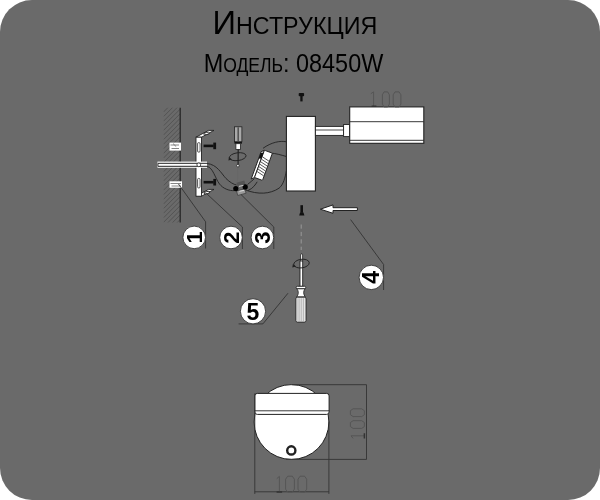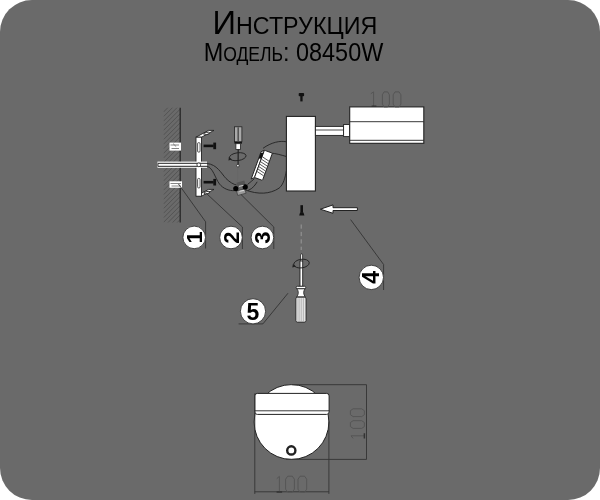--- a/index.html
+++ b/index.html
@@ -8,21 +8,21 @@
   .t1{position:absolute;top:0;left:0;width:600px;text-align:center;white-space:nowrap;}
   svg{position:absolute;top:0;left:0;}
   text{font-family:"Liberation Sans",sans-serif;}
 </style>
 </head>
 <body>
 <div id="page">
 
 <div class="t1" style="top:3.5px;"><span style="display:inline-block;transform:scaleX(.99) translateX(-5.3px);"><span style="font-size:33px;line-height:38px;">И</span><span style="font-size:23.5px;">НСТРУКЦИЯ</span></span></div>
 
-<div class="t1" style="top:37px;"><span style="display:inline-block;transform:scaleX(.90) translateX(-7px);"><span style="font-size:26px;line-height:30px;">М</span><span style="font-size:19.5px;">ОДЕЛЬ</span><span style="font-size:26px;">: 08450W</span></span></div>
+<div class="t1" style="top:48px;"><span style="display:inline-block;transform:scaleX(.90) translateX(-7px);"><span style="font-size:26px;line-height:30px;">М</span><span style="font-size:19.5px;">ОДЕЛЬ</span><span style="font-size:26px;">: 08450W</span></span></div>
 
 <svg width="600" height="500" viewBox="0 0 600 500">
 <defs>
 <clipPath id="hatchclip">
           <rect x="163.5" y="107.7" width="16.7" height="114.9"></rect>
         </clipPath>
 </defs>
 
 <g clip-path="url(#hatchclip)" stroke="#4a4a4a" stroke-width="0.7">
 <line x1="163.5" y1="112" x2="180.2" y2="95.3"></line>

